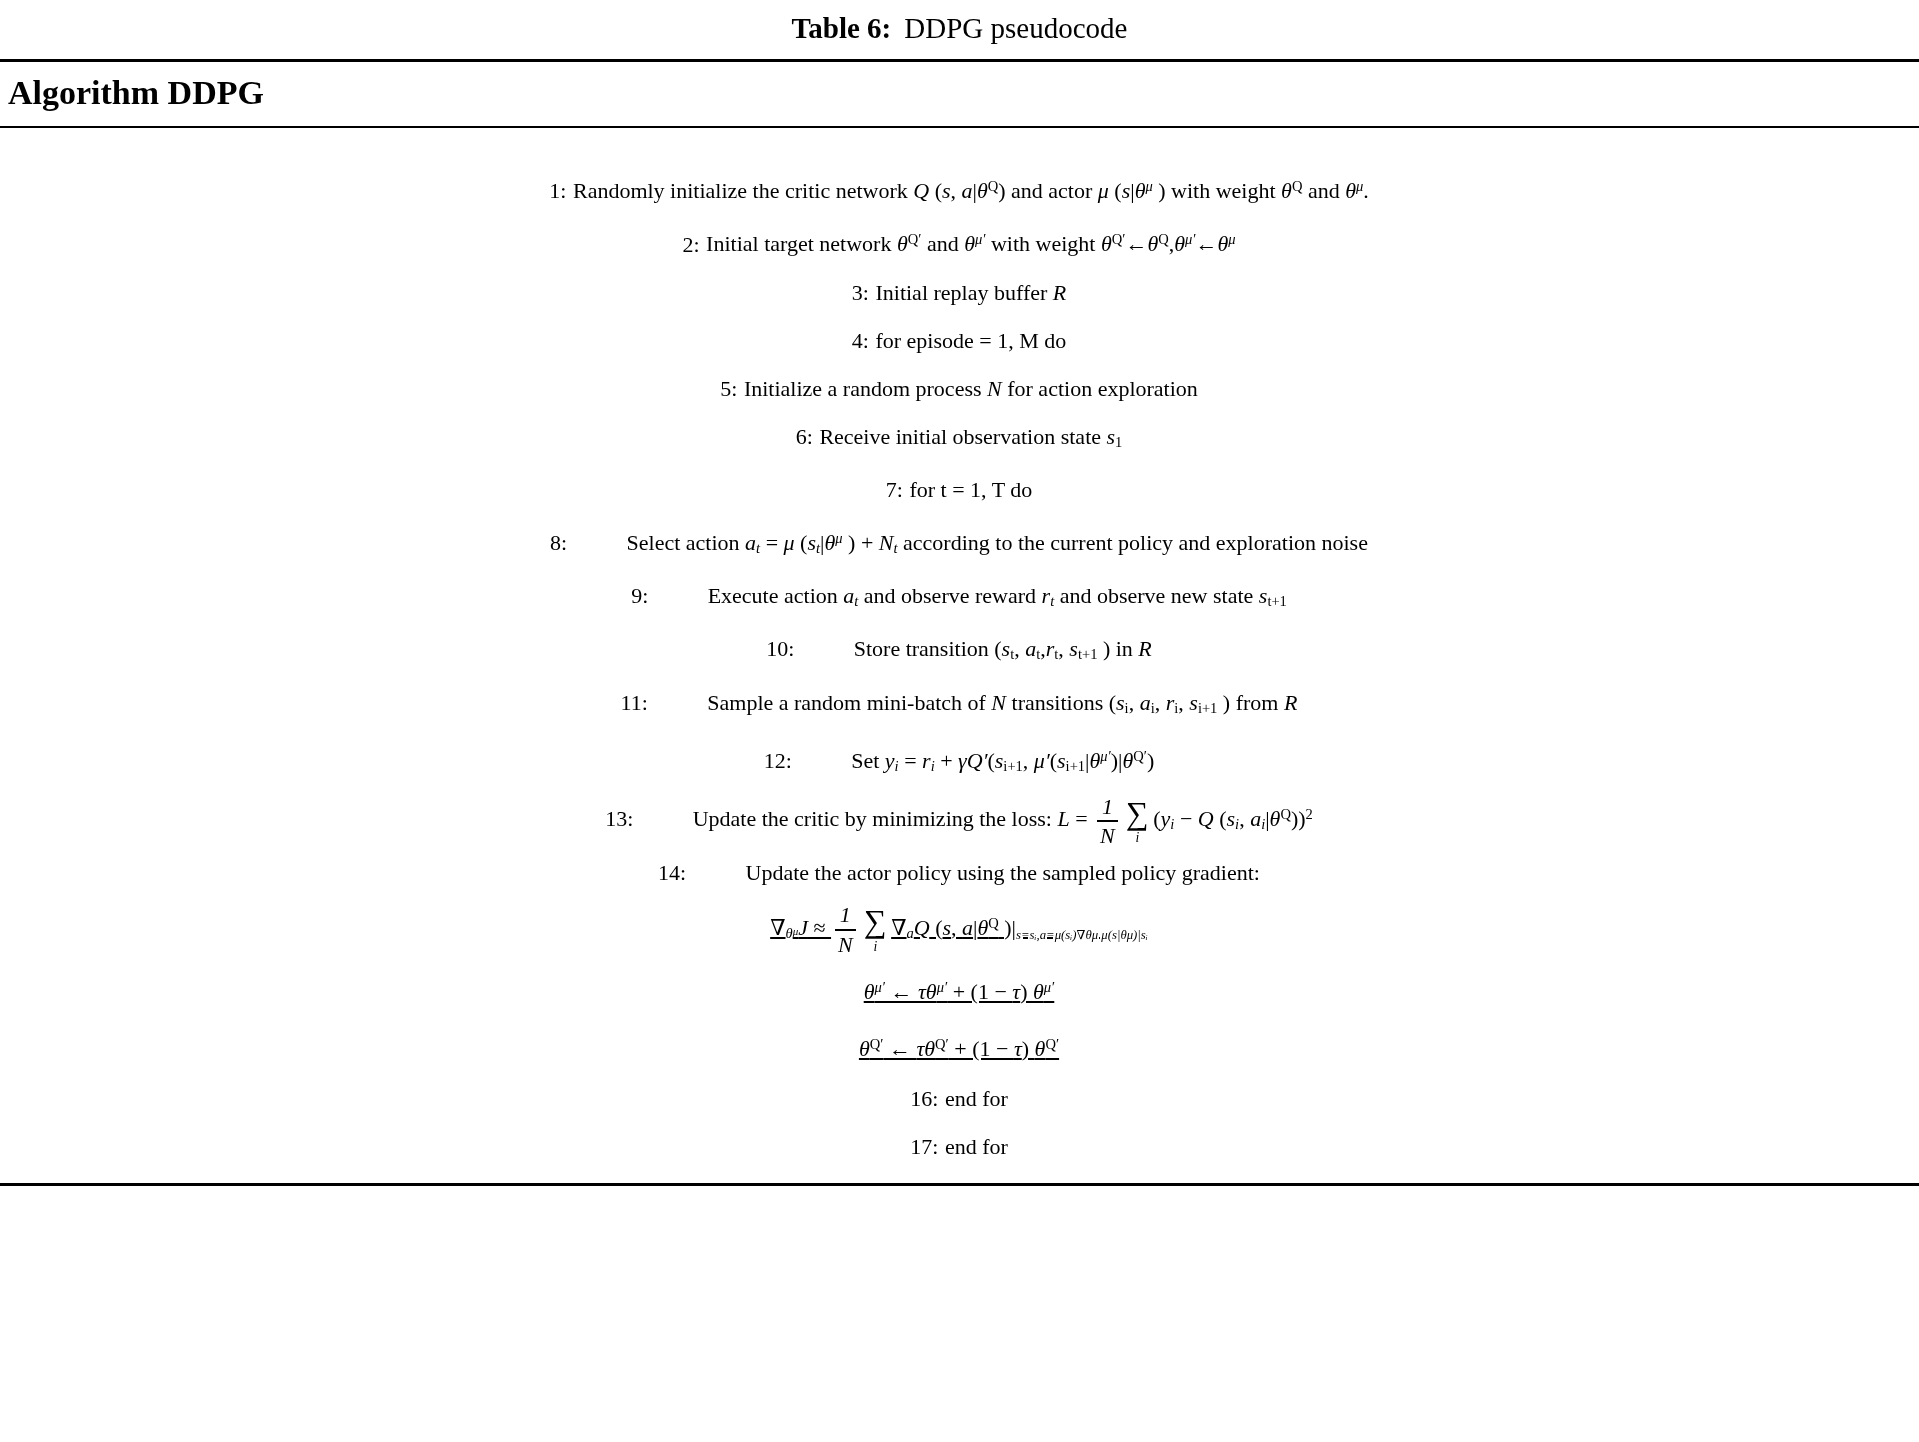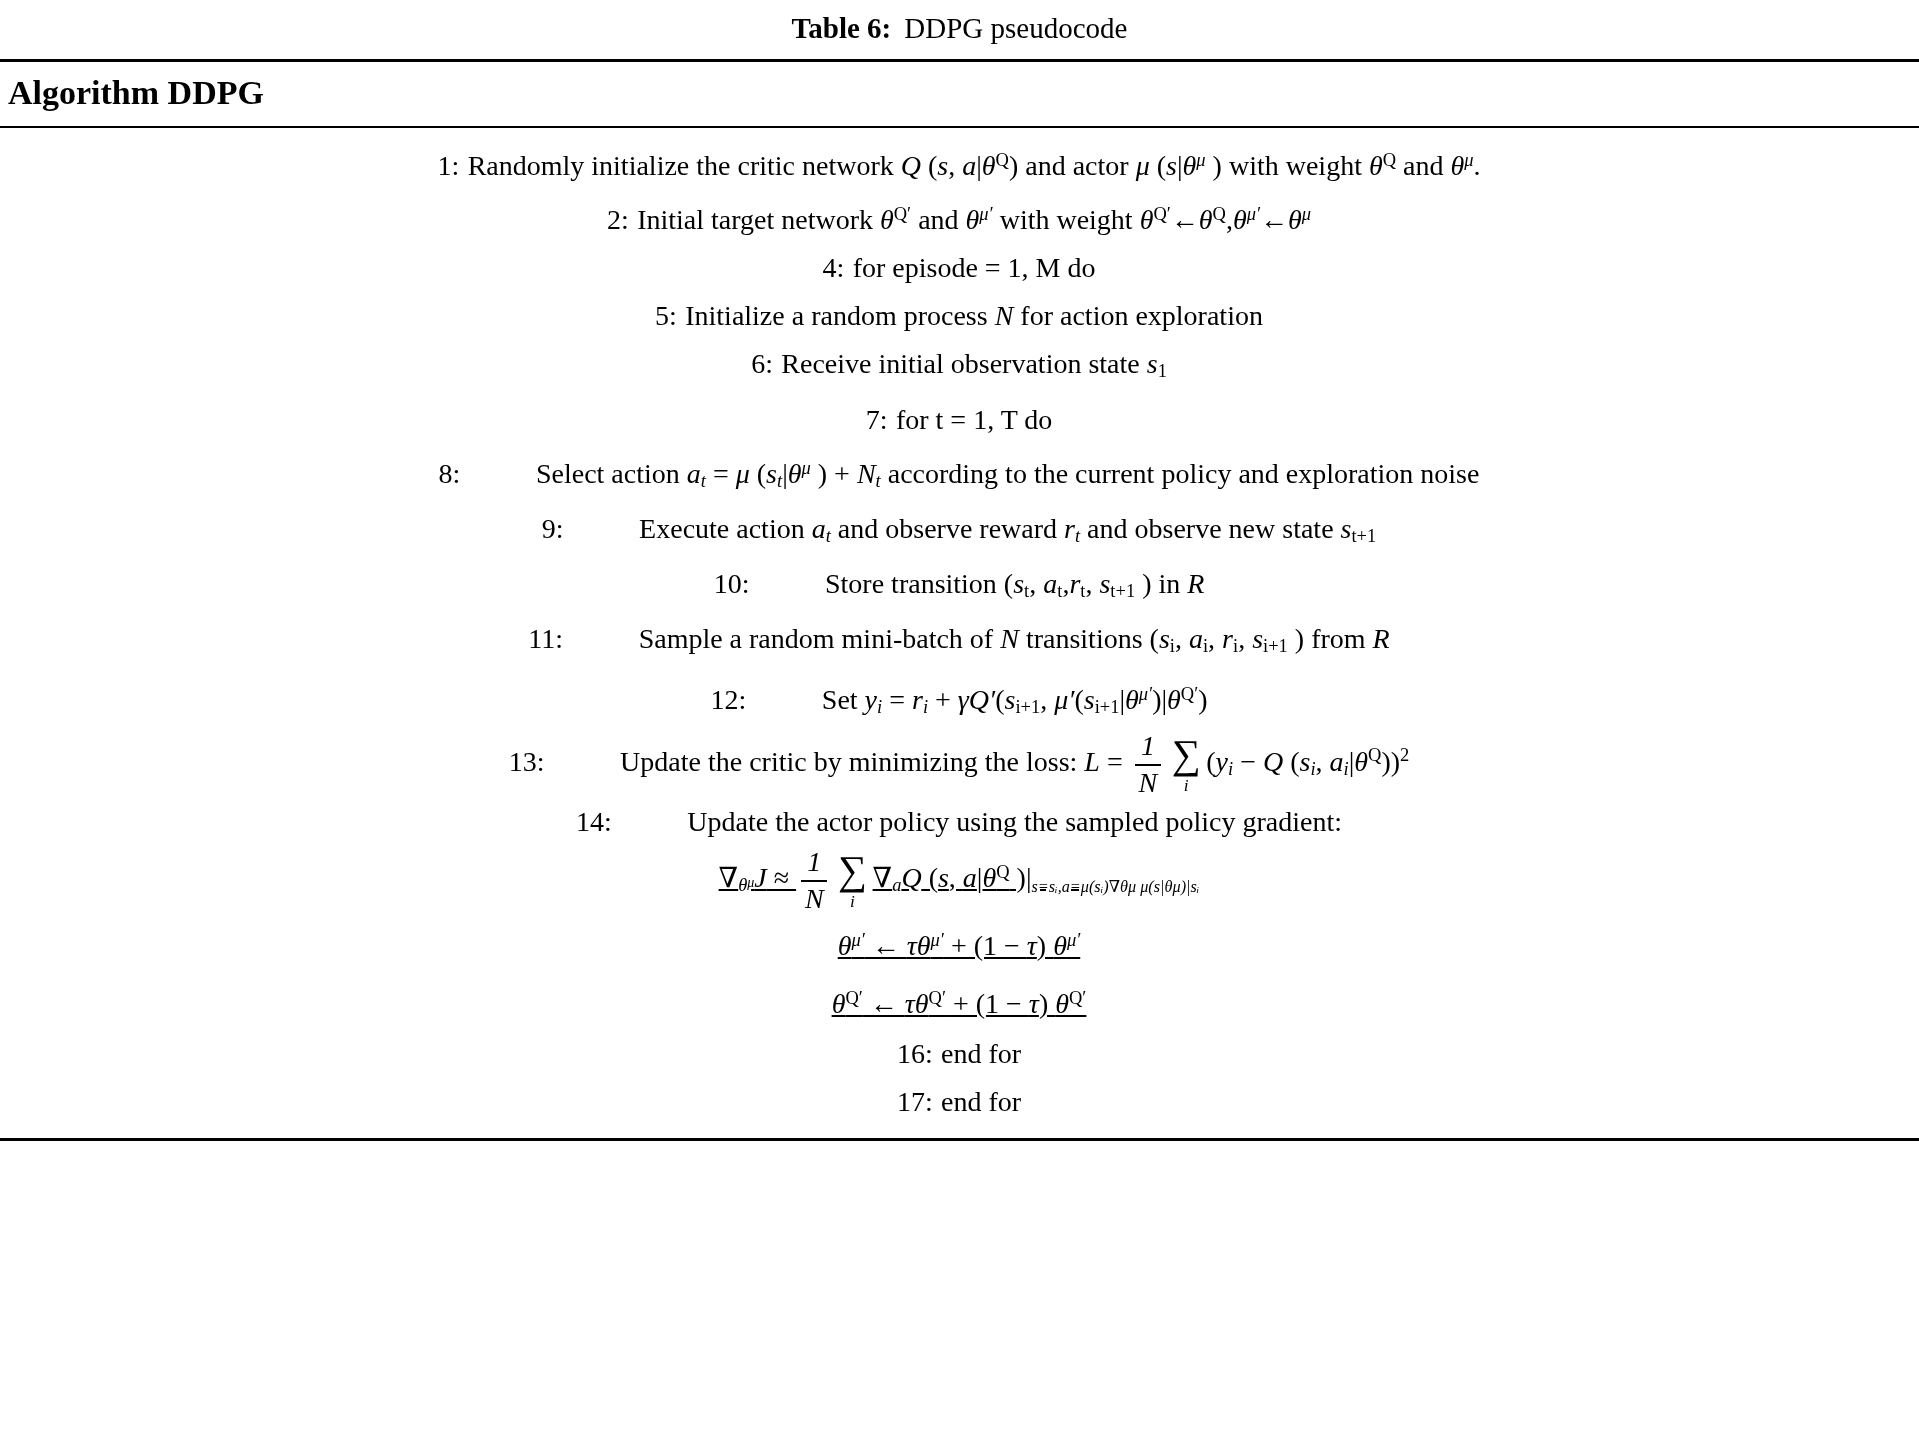--- a/index.html
+++ b/index.html
@@ -35,23 +35,24 @@
   }
   .rule.mid {
     border-top-width: 2px;
   }
   .algo-header {
     font-size: 34px;
     font-weight: bold;
     padding: 12px 19px 14px 8px;
   }
   .algo-body {
-    font-size: 28px;
+    font-size: 22px;
     text-align: center;
     padding: 8px 1px 12px 0;
+    margin-top: 26px;
   }
   .algo-line {
     line-height: 48px;
     min-height: 48px;
   }
   .algo-line.eq {
     line-height: 52px;
     text-decoration: underline;
   }
   .line-num {
@@ -112,20 +113,21 @@
 <div class="page">
   <div class="table-title">
     <span class="caption-label">Table 6:</span><span class="caption-text">DDPG pseudocode</span>
   </div>
   <hr class="rule top">
   <div class="algo-header">Algorithm DDPG</div>
   <hr class="rule mid">
   <div class="algo-body">
       <div class="algo-line"><span class="line-num">1:</span><span>Randomly initialize the critic network </span><span class="sg-i">Q</span><span> (</span><span class="sg-i">s</span><span>, </span><span class="sg-i">a</span><span>|</span><span class="sg-i">θ</span><span class="sg-sup">Q</span><span>) and actor </span><span class="sg-i">μ</span><span> (</span><span class="sg-i">s</span><span>|</span><span class="sg-i">θ</span><span class="sg-isup">μ</span><span> ) with weight </span><span class="sg-i">θ</span><span class="sg-sup">Q</span><span> and </span><span class="sg-i">θ</span><span class="sg-isup">μ</span><span>.</span></div>
       <div class="algo-line"><span class="line-num">2:</span><span>Initial target network </span><span class="sg-i">θ</span><span class="sg-sup">Q′</span><span> and </span><span class="sg-i">θ</span><span class="sg-isup">μ′</span><span> with weight </span><span class="sg-i">θ</span><span class="sg-sup">Q′</span><span>←</span><span class="sg-i">θ</span><span class="sg-sup">Q</span><span>,</span><span class="sg-i">θ</span><span class="sg-isup">μ′</span><span>←</span><span class="sg-i">θ</span><span class="sg-isup">μ</span></div>
+      <div class="algo-line"><span class="line-num">3:</span><span>Initial replay buffer </span><span class="sg-i">R</span></div>
       <div class="algo-line"><span class="line-num">4:</span><span class="sg-b">for</span><span> episode = 1, M </span><span class="sg-b">do</span></div>
       <div class="algo-line"><span class="line-num">5:</span><span>Initialize a random process </span><span class="sg-i">N</span><span> for action exploration</span></div>
       <div class="algo-line"><span class="line-num">6:</span><span>Receive initial observation state </span><span class="sg-i">s</span><span class="sg-sub">1</span></div>
       <div class="algo-line"><span class="line-num">7:</span><span class="sg-b">for</span><span> t = 1, T </span><span class="sg-b">do</span></div>
       <div class="algo-line"><span class="line-num wide-gap">8:</span><span>Select action </span><span class="sg-i">a</span><span class="sg-isub">t</span><span> = </span><span class="sg-i">μ</span><span> (</span><span class="sg-i">s</span><span class="sg-isub">t</span><span>|</span><span class="sg-i">θ</span><span class="sg-isup">μ</span><span> ) + </span><span class="sg-i">N</span><span class="sg-isub">t</span><span> according to the current policy and exploration noise</span></div>
       <div class="algo-line"><span class="line-num wide-gap">9:</span><span>Execute action </span><span class="sg-i">a</span><span class="sg-isub">t</span><span> and observe reward </span><span class="sg-i">r</span><span class="sg-isub">t</span><span> and observe new state </span><span class="sg-i">s</span><span class="sg-sub">t+1</span></div>
       <div class="algo-line"><span class="line-num wide-gap">10:</span><span>Store transition (</span><span class="sg-i">s</span><span class="sg-sub">t</span><span>, </span><span class="sg-i">a</span><span class="sg-sub">t</span><span>,</span><span class="sg-i">r</span><span class="sg-sub">t</span><span>, </span><span class="sg-i">s</span><span class="sg-sub">t+1</span><span> ) in </span><span class="sg-i">R</span></div>
       <div class="algo-line"><span class="line-num wide-gap">11:</span><span>Sample a random mini-batch of </span><span class="sg-i">N</span><span> transitions (</span><span class="sg-i">s</span><span class="sg-sub">i</span><span>, </span><span class="sg-i">a</span><span class="sg-sub">i</span><span>, </span><span class="sg-i">r</span><span class="sg-sub">i</span><span>, </span><span class="sg-i">s</span><span class="sg-sub">i+1</span><span> ) from </span><span class="sg-i">R</span></div>
       <div class="algo-line"><span class="line-num wide-gap">12:</span><span>Set </span><span class="sg-i">y</span><span class="sg-isub">i</span><span> = </span><span class="sg-i">r</span><span class="sg-isub">i</span><span> + </span><span class="sg-i">γQ′</span><span>(</span><span class="sg-i">s</span><span class="sg-sub">i+1</span><span>, </span><span class="sg-i">μ′</span><span>(</span><span class="sg-i">s</span><span class="sg-sub">i+1</span><span>|</span><span class="sg-i">θ</span><span class="sg-isup">μ′</span><span>)|</span><span class="sg-i">θ</span><span class="sg-sup">Q′</span><span>)</span></div>
       <div class="algo-line"><span class="line-num wide-gap">13:</span><span>Update the critic by minimizing the loss: </span><span class="sg-i">L</span><span> = </span><span class="sg-frac"><span class="frac-num">1</span><span class="frac-den">N</span></span><span class="sg-sum"><span class="sum-sym">∑</span><span class="sum-under">i</span></span><span>(</span><span class="sg-i">y</span><span class="sg-isub">i</span><span> − </span><span class="sg-i">Q</span><span> (</span><span class="sg-i">s</span><span class="sg-isub">i</span><span>, </span><span class="sg-i">a</span><span class="sg-isub">i</span><span>|</span><span class="sg-i">θ</span><span class="sg-sup">Q</span><span>))</span><span class="sg-sup">2</span></div>

